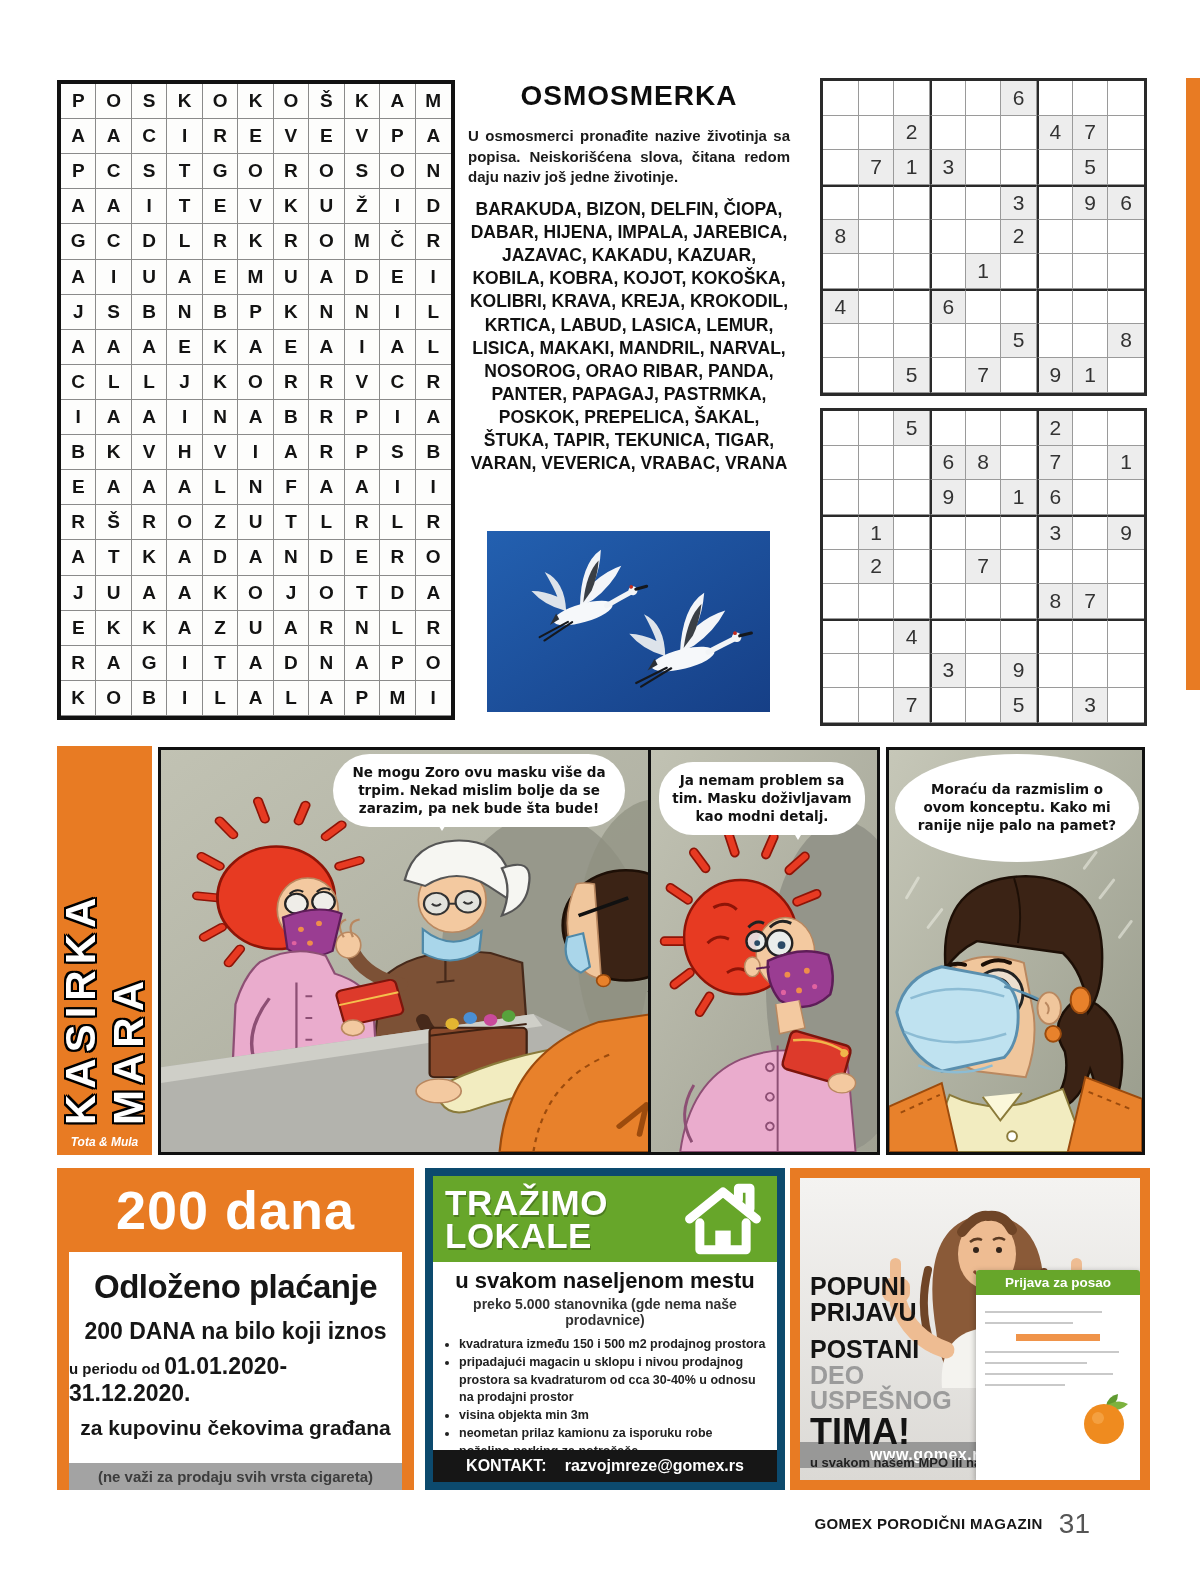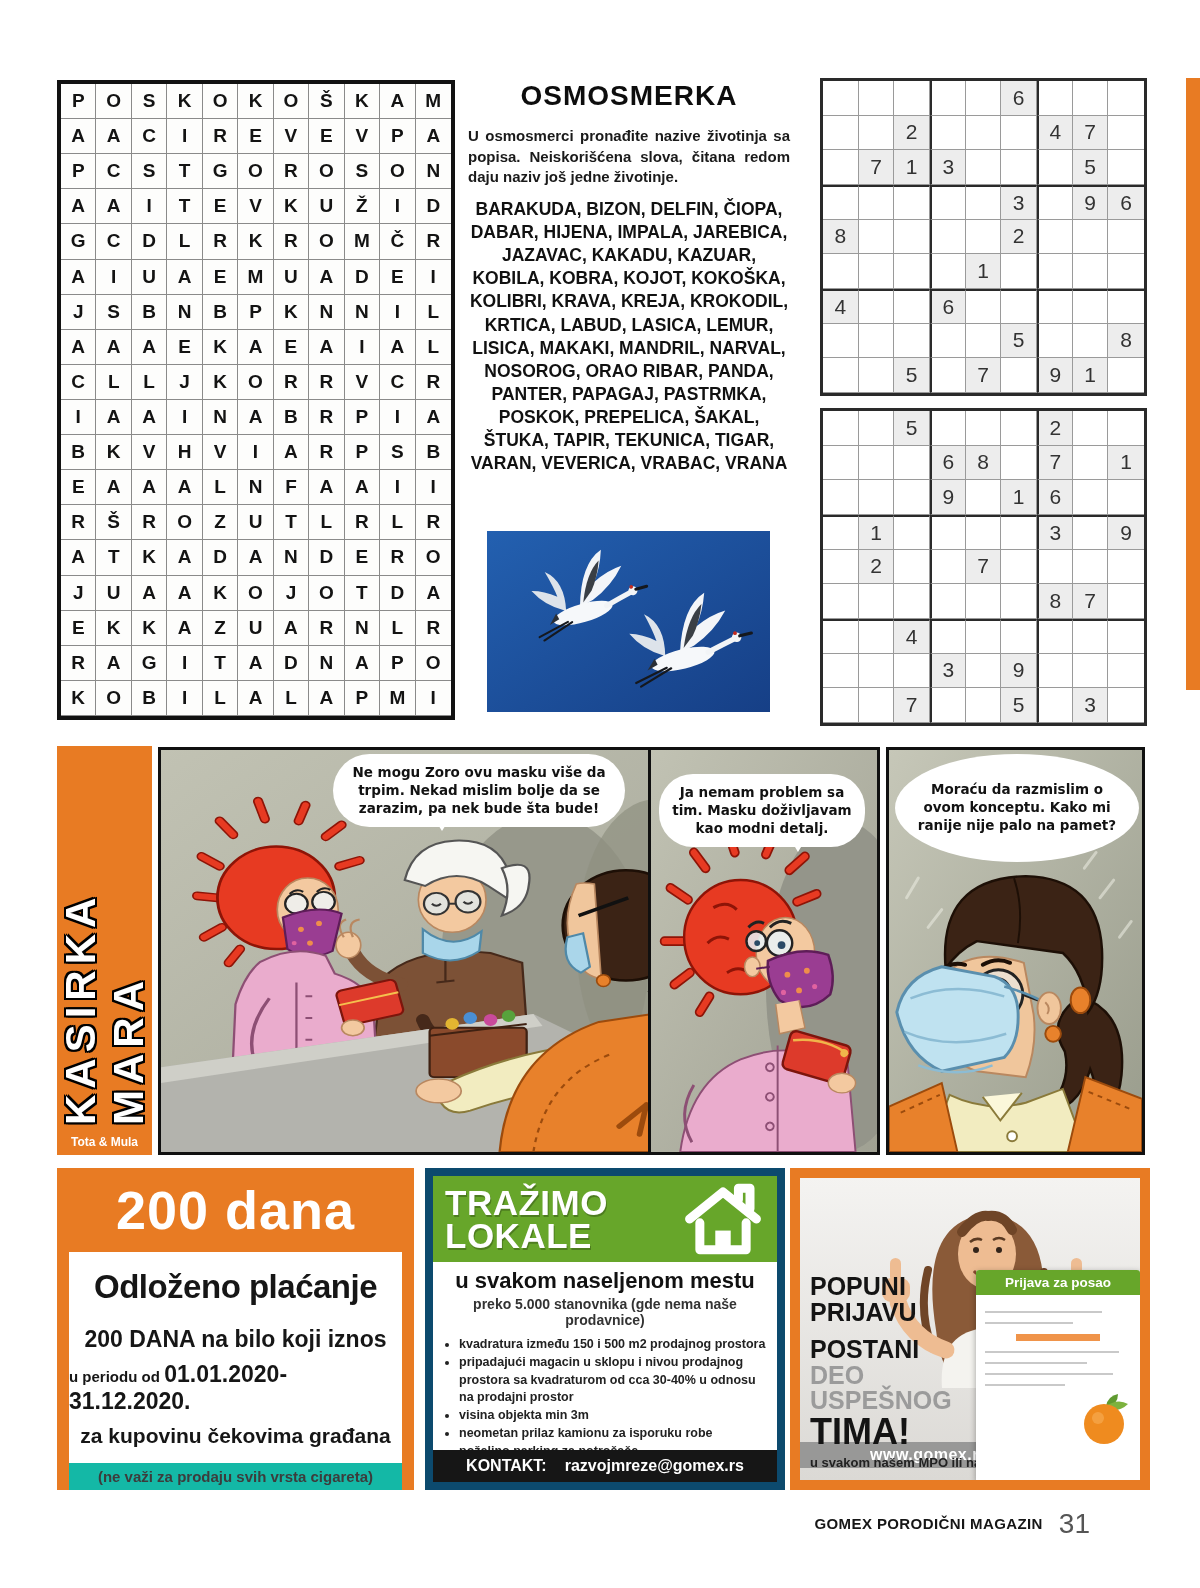--- a/index.html
+++ b/index.html
@@ -38,47 +38,47 @@
   .sd-cell:nth-child(9n){border-right:none;}
   .edge-strip{position:absolute;left:1186px;top:78px;width:14px;height:612px;background:#e87b23;}
 
   
   .comic-title{position:absolute;left:57px;top:746px;width:95px;height:409px;background:#e87b23;}
   .comic-title .vtxt{position:absolute;inset:0 0 30px 0;display:flex;align-items:center;justify-content:center;
       writing-mode:vertical-rl;transform:rotate(180deg);
       font-size:42px;font-weight:800;letter-spacing:6px;color:#fff;
       text-shadow:-2px -2px 0 #000,2px -2px 0 #000,-2px 2px 0 #000,2px 2px 0 #000,0 -2px 0 #000,0 2px 0 #000,-2px 0 0 #000,2px 0 0 #000;}
   .comic-title .sig{position:absolute;bottom:6px;left:0;right:0;text-align:center;
-      font-size:12px;font-weight:700;color:#fff;}
+      font-size:12px;font-style:italic;font-weight:700;color:#fff;}
   .panel{position:absolute;top:747px;height:408px;border:3px solid #101010;background:#b7b8ab;overflow:hidden;}
   .panel svg{position:absolute;inset:0;width:100%;height:100%;}
   .p1{left:158px;width:550px;} .p2{left:648px;width:232px;} .p3{left:886px;width:259px;}
   .bubble{position:absolute;background:#fff;color:#121212;font-weight:700;font-size:13.5px;
           line-height:1.32;text-align:center;font-family:"DejaVu Sans",sans-serif;z-index:3;}
   .b1{left:172px;top:4px;width:292px;padding:10px 12px;border-radius:46px;}
   .b1::after{content:"";position:absolute;left:34%;bottom:-14px;border:10px solid transparent;
              border-top:16px solid #fff;}
-  .b2{left:8px;top:24px;width:206px;padding:10px 8px;border-radius:34px;}
+  .b2{left:8px;top:12px;width:206px;padding:10px 8px;border-radius:34px;}
   .b2::after{content:"";position:absolute;right:28%;bottom:-14px;border:9px solid transparent;
              border-top:15px solid #fff;}
   .b3{left:6px;top:4px;width:244px;height:108px;border-radius:50%;
       display:flex;align-items:center;justify-content:center;padding:4px 16px;}
 
   
   .ad1{position:absolute;left:57px;top:1168px;width:357px;height:322px;background:#e87b23;}
   .ad1-head{height:84px;display:flex;align-items:center;justify-content:center;
             font-size:54px;font-weight:800;color:#fff;letter-spacing:1px;}
   .ad1-body{margin:0 12px;height:244px;background:#fff;display:flex;flex-direction:column;
             align-items:center;justify-content:flex-start;padding-top:16px;position:relative;}
   .ad1-t1{font-size:33px;font-weight:800;color:#161616;letter-spacing:-0.5px;}
-  .ad1-t2{font-size:23px;font-weight:800;color:#161616;margin-top:20px;}
+  .ad1-t2{font-size:23px;font-weight:800;color:#161616;margin-top:12px;}
   .ad1-t3{margin-top:8px;color:#161616;font-weight:800;}
   .ad1-t3 .pp{font-size:15px;} .ad1-t3 .pd{font-size:23px;}
   .ad1-t4{font-size:21px;font-weight:800;color:#161616;margin-top:9px;}
-  .ad1-note{position:absolute;left:0;right:0;bottom:6px;background:#14b8a6;color:#3c3c3c;
+  .ad1-note{position:absolute;left:0;right:0;bottom:6px;background:#a3a3a3;color:#3c3c3c;
             font-size:15px;font-weight:800;text-align:center;padding:5px 0;}
 
   .ad2{position:absolute;left:425px;top:1168px;width:360px;height:322px;background:#fff;
        border:8px solid #0c4a6e;}
   .ad2-head{height:86px;background:#67a62a;display:flex;align-items:center;padding:0 12px;}
   .ad2-title{color:#fff;font-weight:800;font-size:35px;line-height:0.95;letter-spacing:0.5px;
              text-shadow:1px 2px 0 rgba(0,0,0,0.25);flex:1;}
   .ad2-house{width:84px;height:72px;}
   .ad2-sub{font-size:22px;font-weight:800;text-align:center;color:#111;margin-top:6px;}
   .ad2-sub2{font-size:14px;font-weight:600;text-align:center;color:#333;margin-top:2px;}

